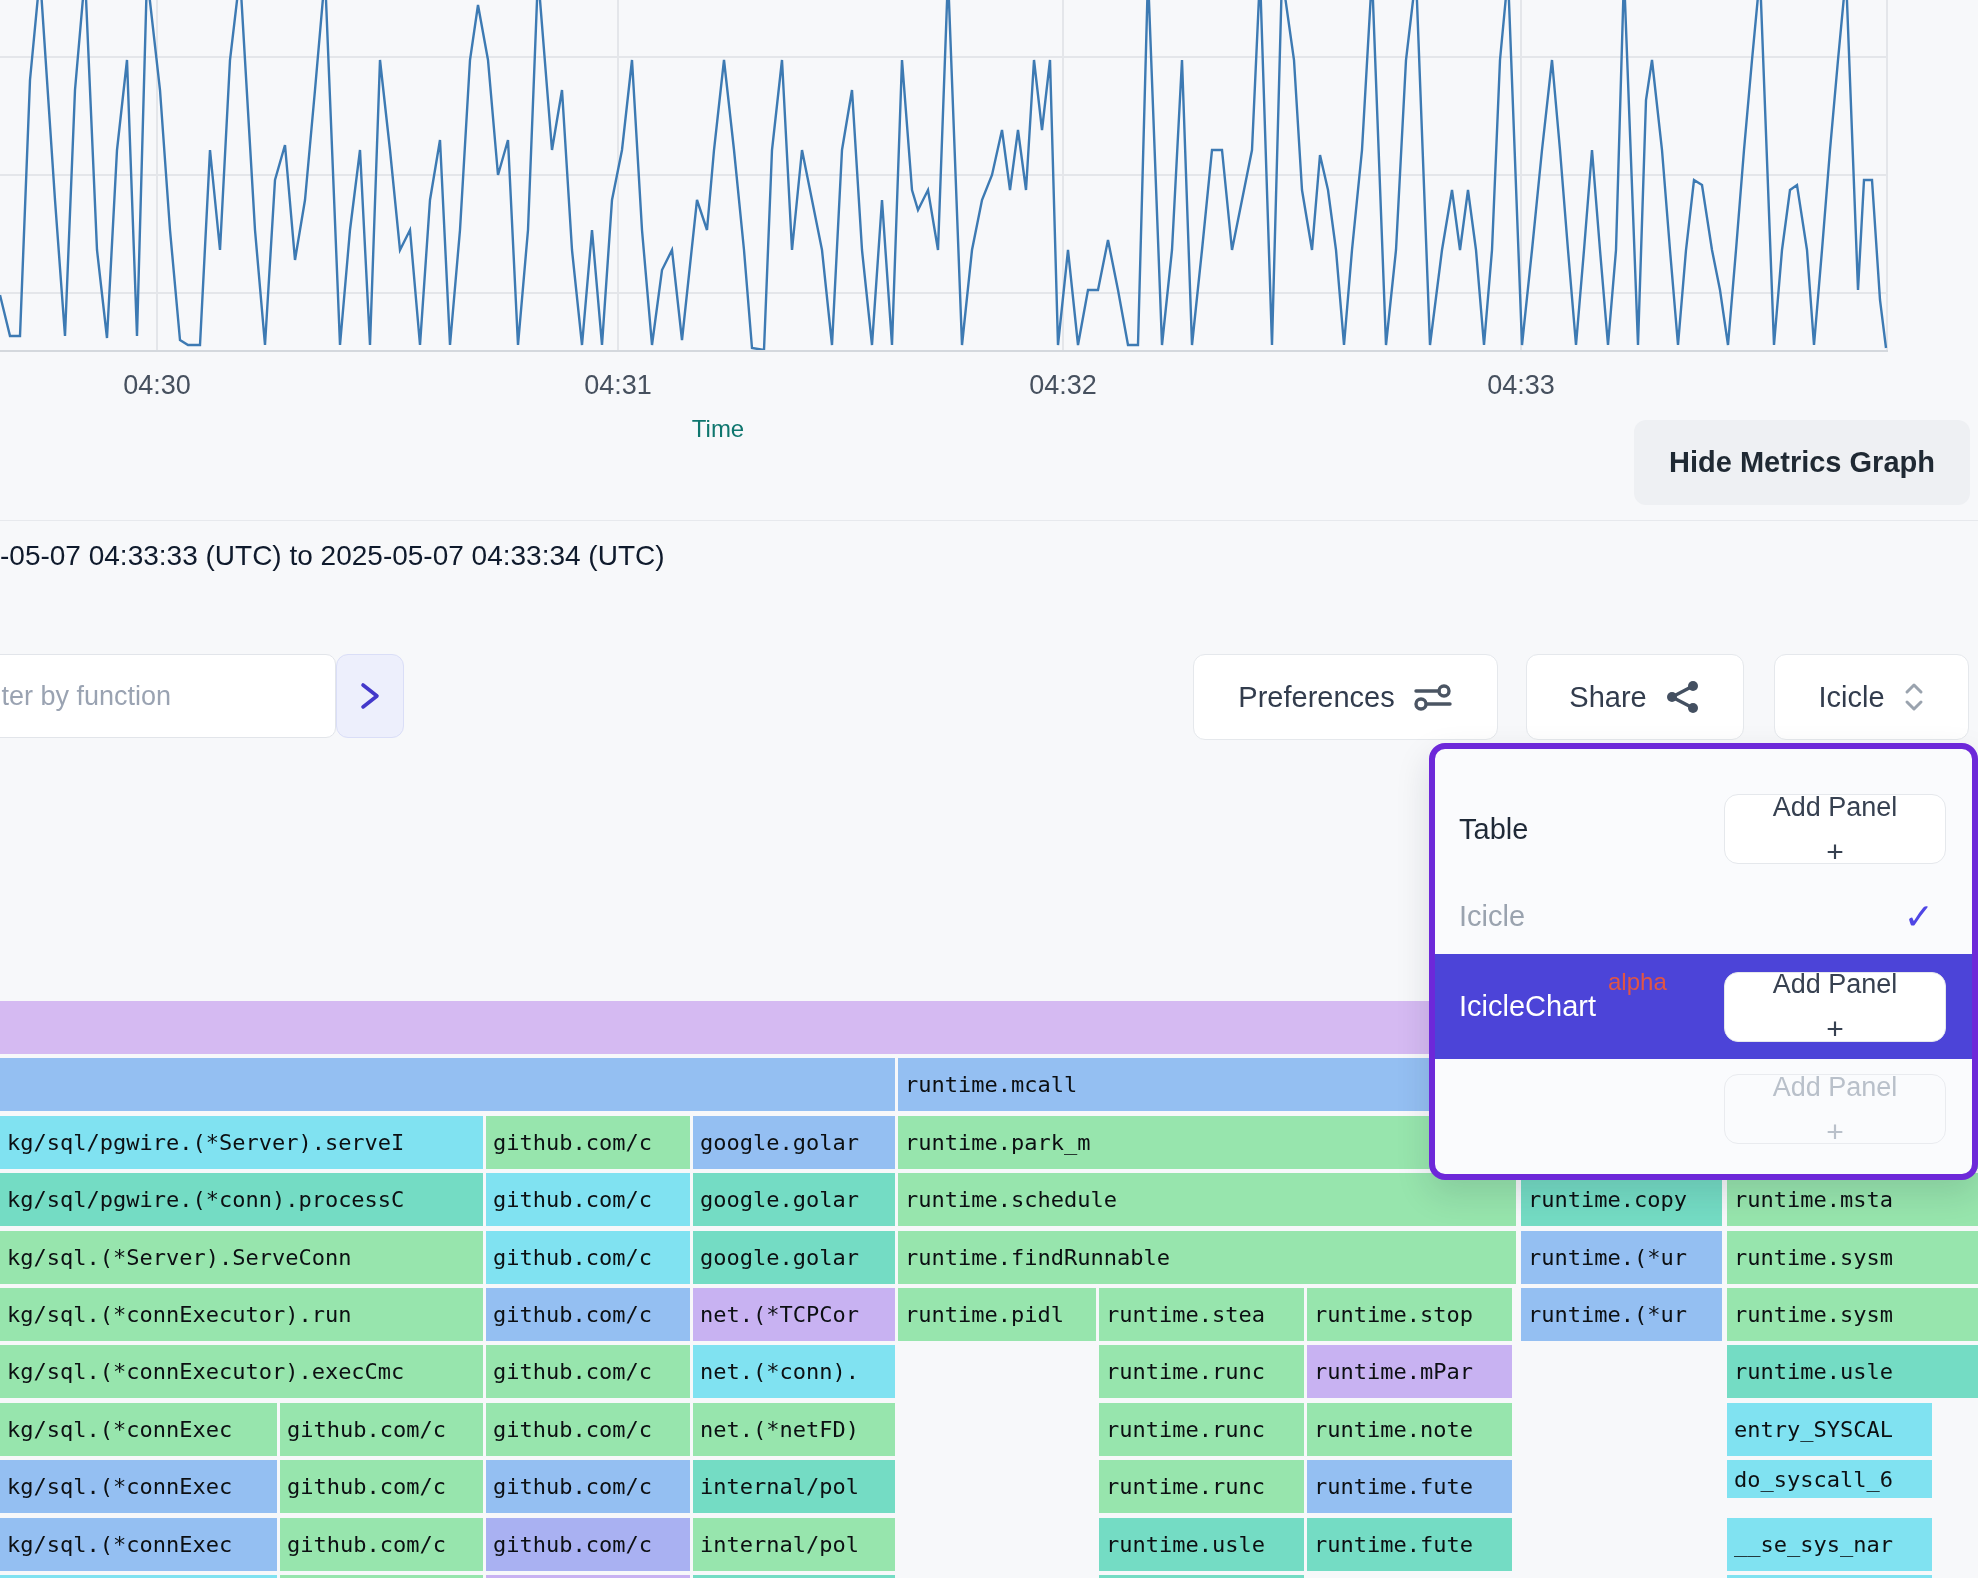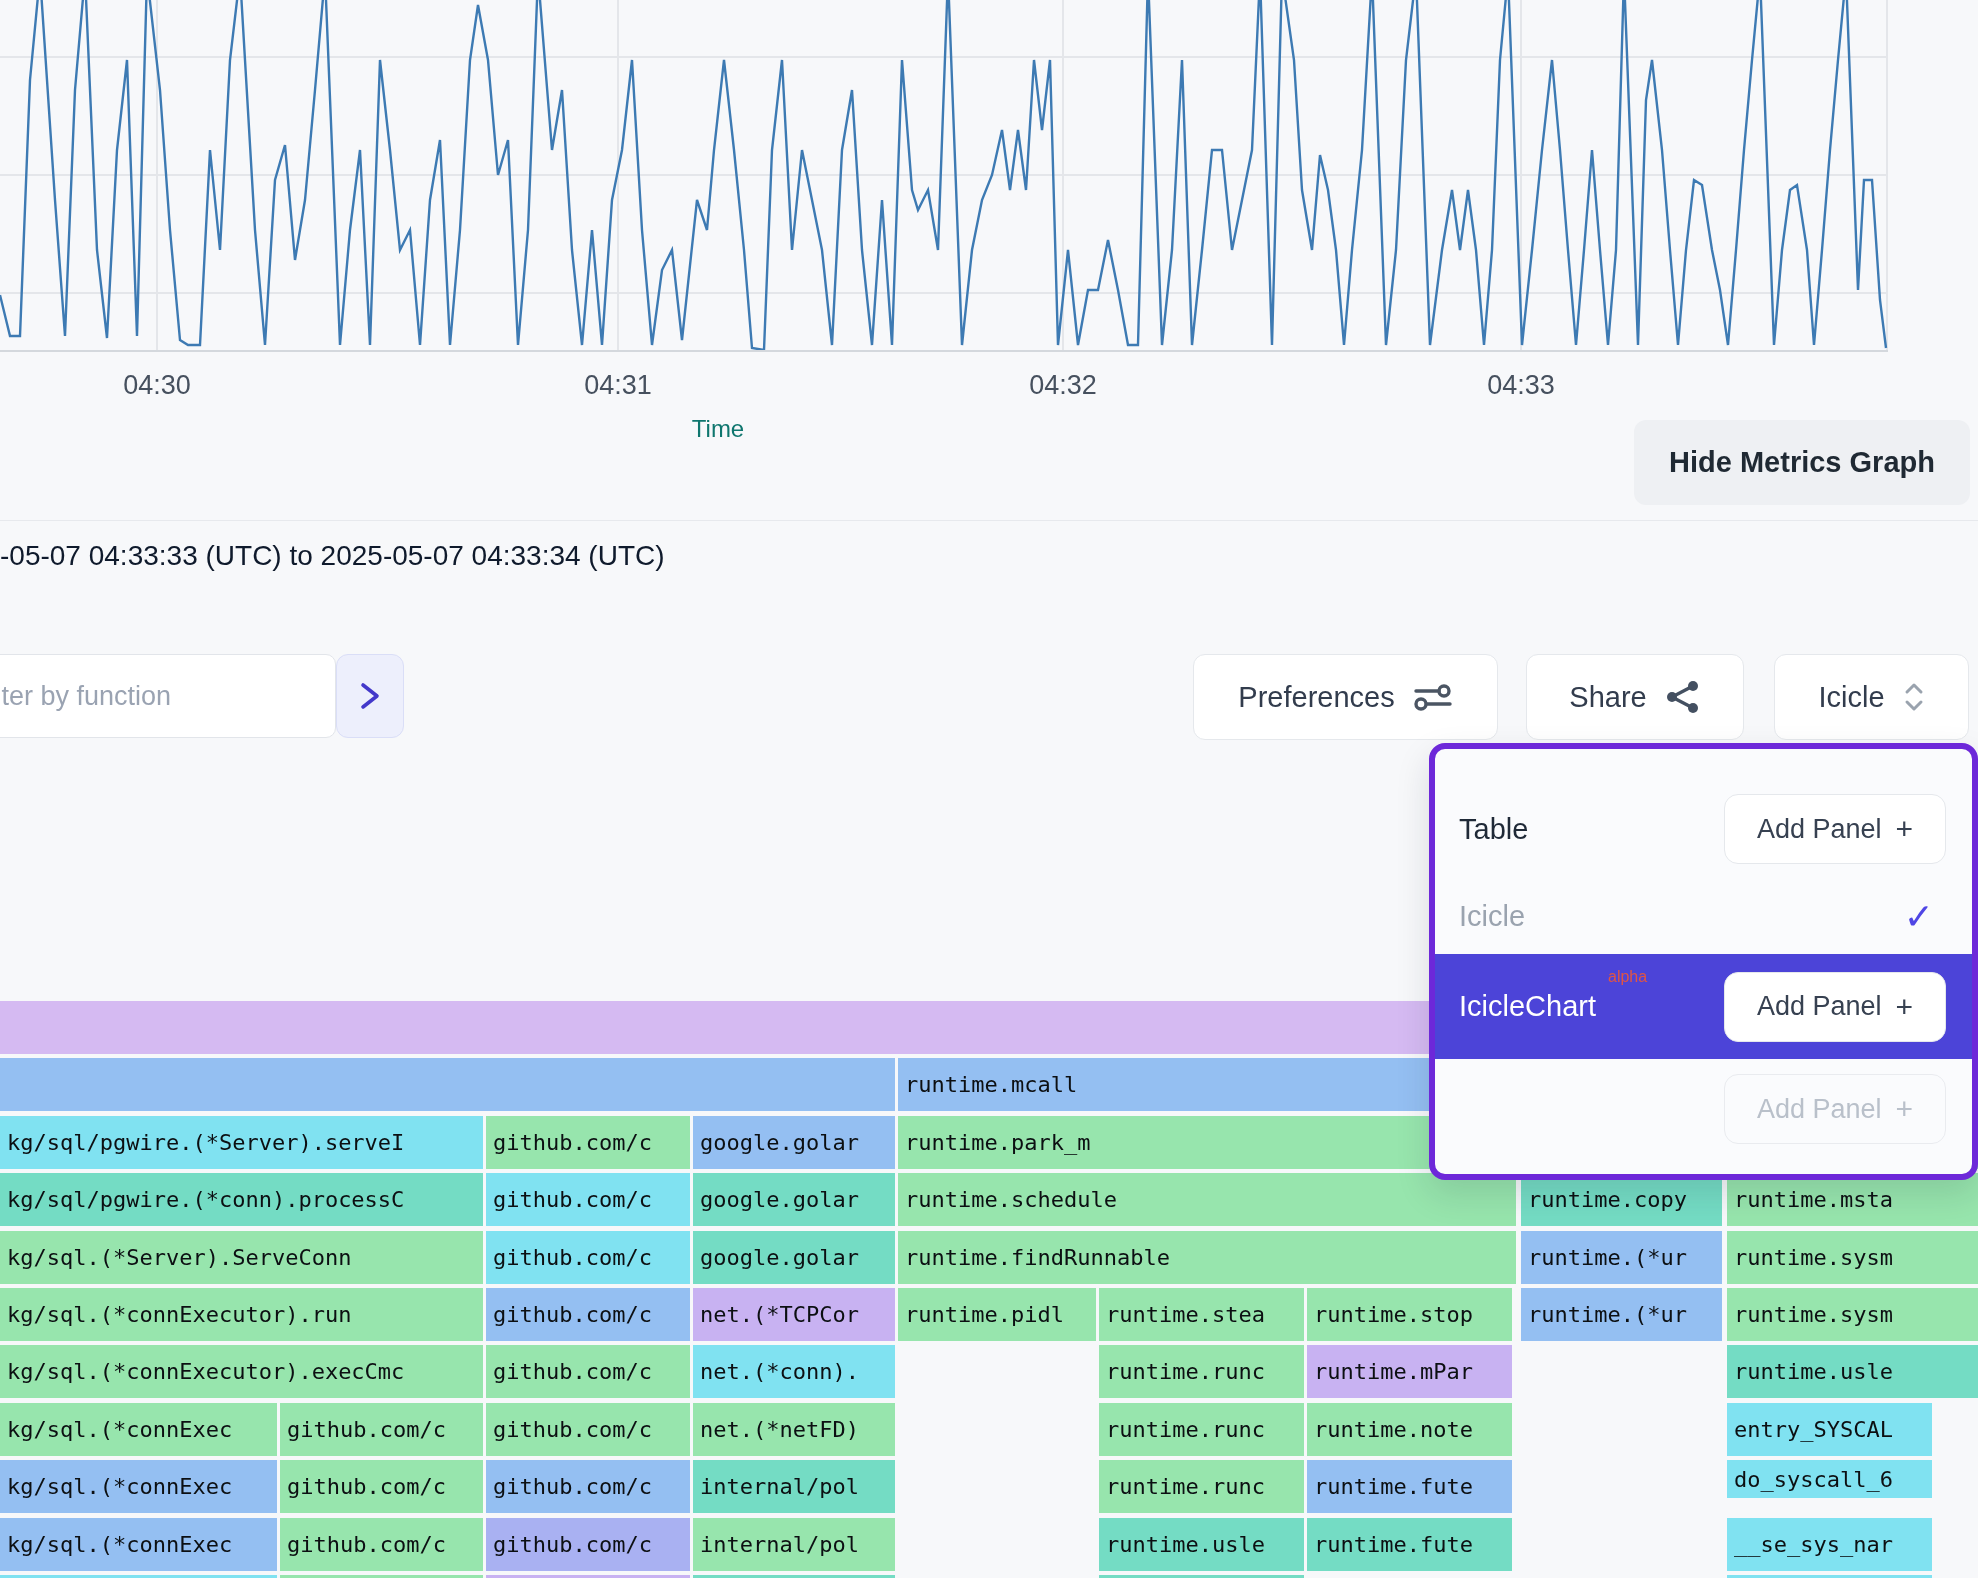--- a/index.html
+++ b/index.html
@@ -61,30 +61,30 @@
     position:absolute;left:1429px;top:743px;width:537px;height:425px;
     background:#fafbfd;border:6px solid #6d28d9;border-radius:16px;
     box-shadow:0 14px 34px rgba(23,28,45,.13);z-index:30;overflow:hidden;
   }
   .menu-row{position:absolute;left:0;width:100%;display:flex;align-items:center;}
   .menu-label{font-size:29px;margin-left:24px;}
   .add-panel-btn{
     position:absolute;right:26px;width:222px;height:70px;
     background:#ffffff;border:1px solid #e5e8ec;border-radius:14px;
     display:flex;align-items:center;justify-content:center;gap:14px;
-    font-size:27px;color:#374151;cursor:pointer;font-family:"Liberation Sans", sans-serif;
+    font-size:27px;color:#374151;cursor:pointer;font-family:"Liberation Sans", sans-serif;flex-direction:column;
   }
   .add-panel-btn .plus{font-size:30px;line-height:1;}
   #menu-row-table{top:30px;height:100px;}
   #menu-row-icicle{top:130px;height:75px;}
   #menu-row-iciclechart{top:205px;height:105px;background:#4c44d8;}
   #menu-row-add{top:310px;height:100px;}
   #menu-check{position:absolute;right:38px;font-size:36px;color:#4f46e5;line-height:1;}
   #iciclechart-label{color:#ffffff;}
-  #alpha-badge{color:#e05544;font-size:16px;margin-left:12px;align-self:flex-start;margin-top:14px;}
+  #alpha-badge{color:#e05544;font-size:24px;margin-left:12px;align-self:flex-start;margin-top:14px;}
   #add-panel-disabled{color:#b9c0ca;background:#fafbfd;border-color:#e9ebef;cursor:default;}
 </style>
 </head>
 <body>
 
 <div id="chart-wrap">
   <svg id="chart-svg" width="1888" height="352">
     <g id="grid-layer">
         <line x1="0" x2="1888" y1="57" y2="57" stroke="#e4e6ea" stroke-width="2"></line>
         <line x1="0" x2="1888" y1="175" y2="175" stroke="#e4e6ea" stroke-width="2"></line>

